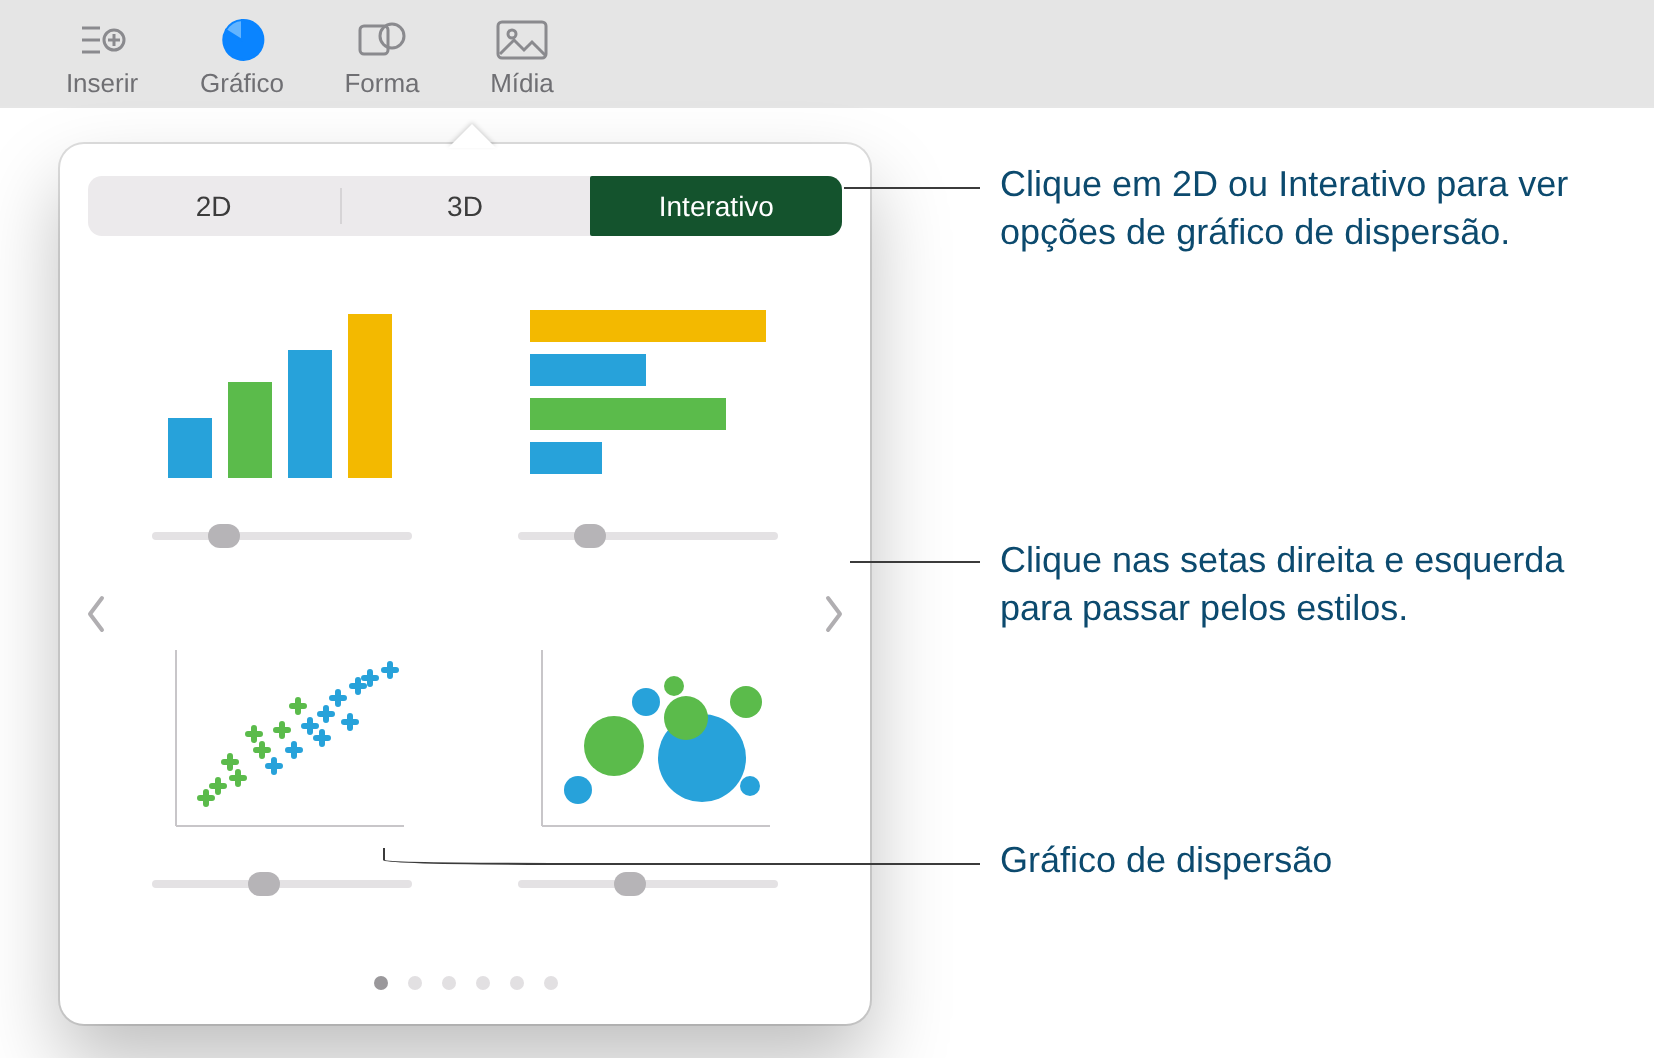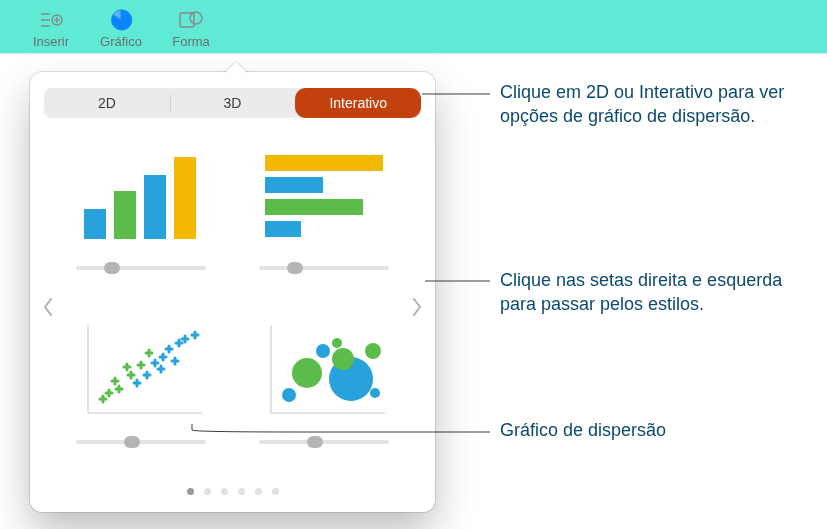--- a/index.html
+++ b/index.html
@@ -11,21 +11,21 @@
       position: relative;
     }
 
     
     .toolbar {
       display: flex;
       align-items: flex-start;
       padding: 6px 18px 2px;
       gap: 4px;
       border-bottom: 1px solid #e6e6e6;
-      background: #5eead4;
+      background: #e5e5e5;
     }
     .tool {
       display: flex;
       flex-direction: column;
       align-items: center;
       width: 66px;
       padding: 2px 0;
       cursor: pointer;
       color: #6f6f73;
     }
@@ -81,23 +81,23 @@
       position: relative;
     }
     .seg div + div::before {
       content: "";
       position: absolute;
       left: 0; top: 6px; bottom: 6px;
       width: 1px;
       background: #d6d4d6;
     }
     .seg .sel {
-      background: #c2410c;
+      background: #14532d;
       color: #fff;
-      border-radius: 11px;
+      border-radius: 1px;
     }
     .seg .sel::before { display: none; }
 
     .grid-wrap {
       position: relative;
       margin-top: 24px;
       height: 330px;
     }
     .chart-grid {
       display: grid;
@@ -219,20 +219,30 @@
   <div class="tool">
     <span class="ticon">
       <svg width="26" height="22" viewBox="0 0 26 22" fill="none" stroke="#8a8a8e" stroke-width="1.5">
         <rect x="2" y="4" width="14" height="14" rx="2"></rect>
         <circle cx="18" cy="9" r="6"></circle>
       </svg>
     </span>
     <span class="tlabel">Forma</span>
   </div>
 
+  <div class="tool">
+    <span class="ticon">
+      <svg width="26" height="20" viewBox="0 0 26 20" fill="none" stroke="#8a8a8e" stroke-width="1.5">
+        <rect x="1" y="1" width="24" height="18" rx="2"></rect>
+        <circle cx="8" cy="7" r="2"></circle>
+        <path d="M2 17 L9 10 L14 15 L18 11 L25 18"></path>
+      </svg>
+    </span>
+    <span class="tlabel">Mídia</span>
+  </div>
 </div>
 
 <div class="popover">
 
   <div class="seg">
     <div>2D</div>
     <div>3D</div>
     <div class="sel">Interativo</div>
   </div>
 

